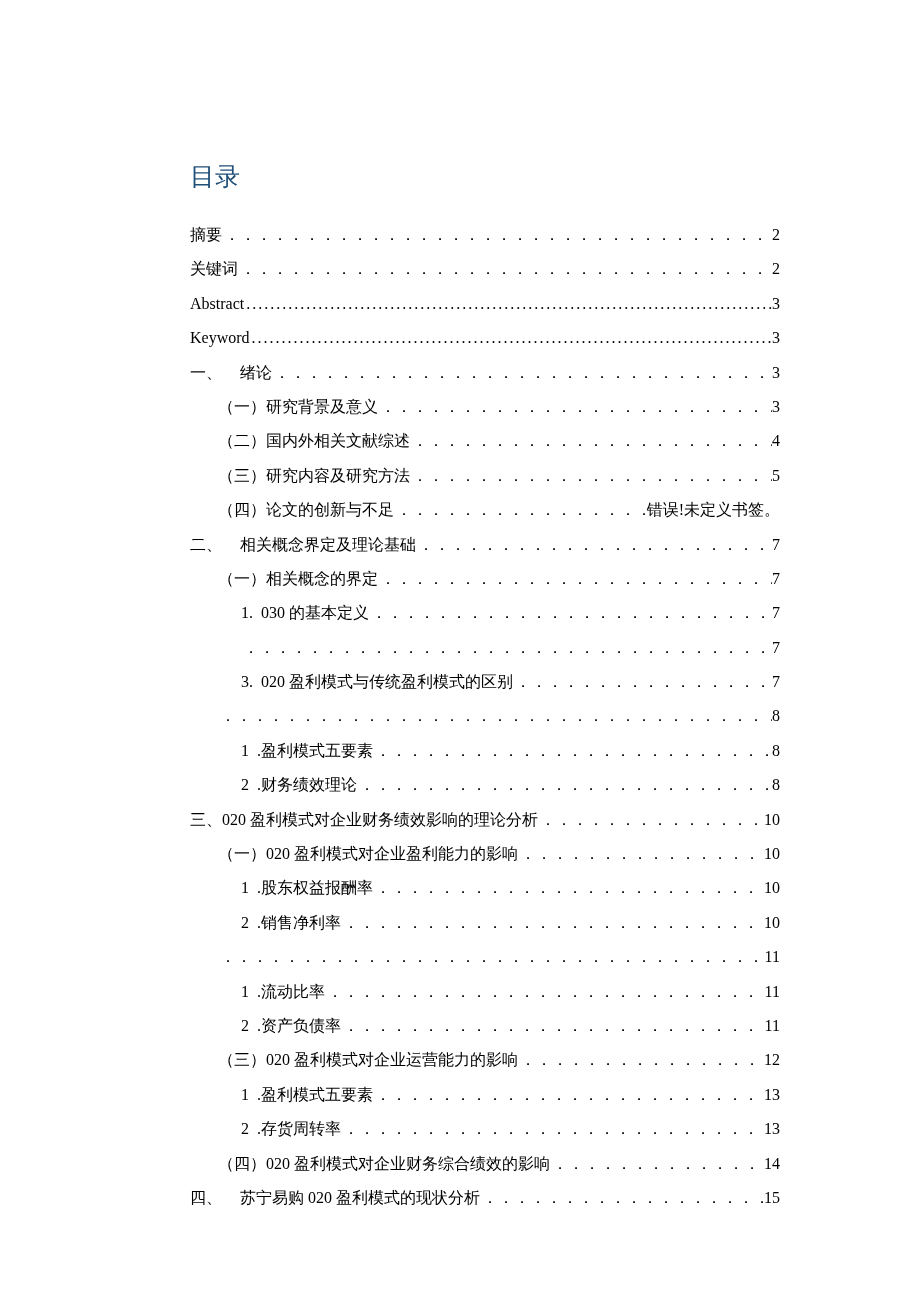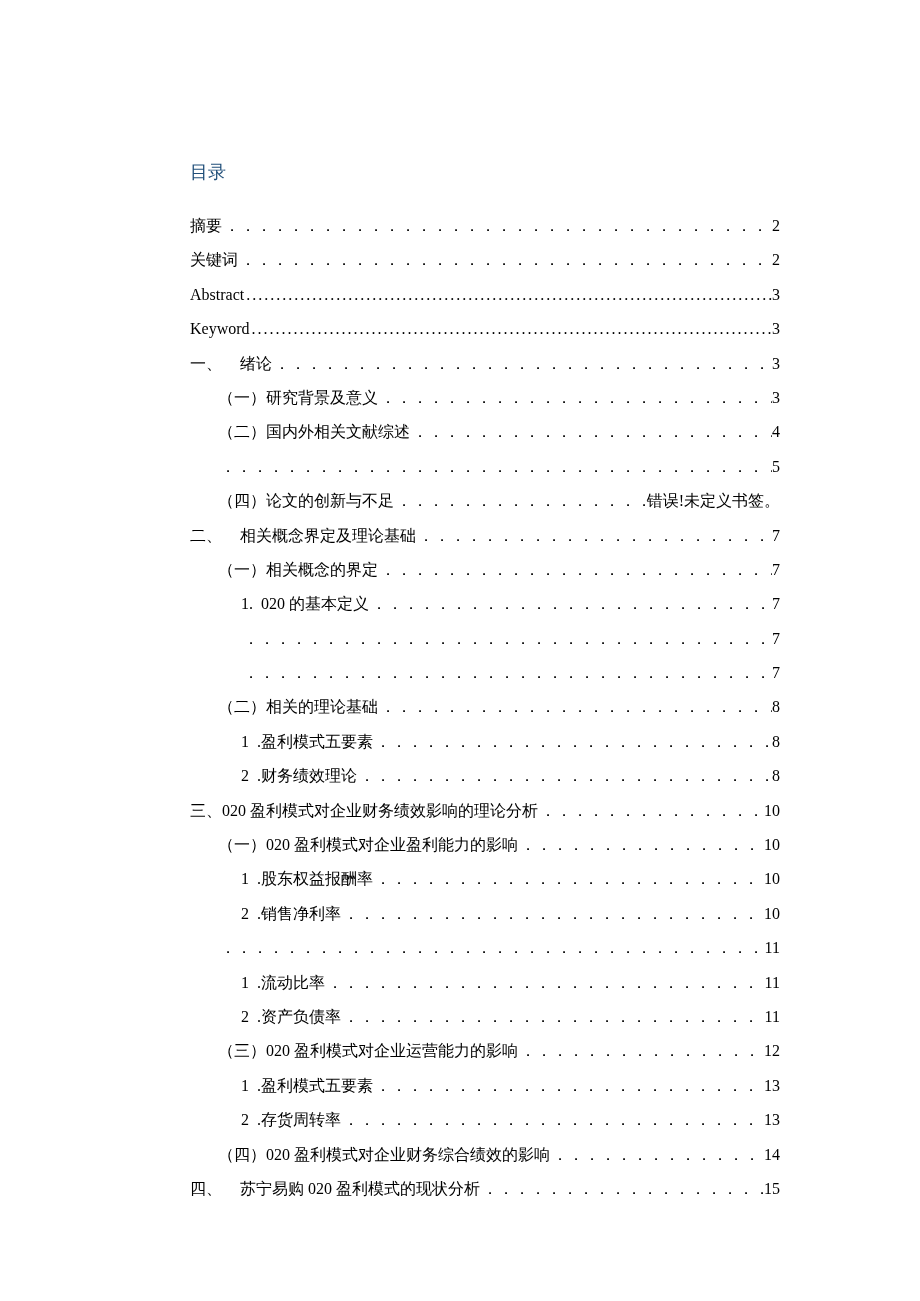--- a/index.html
+++ b/index.html
@@ -6,21 +6,21 @@
     body {
       background: #ffffff;
       font-family: "SimSun", "宋体", serif;
       width: 920px;
       min-height: 1301px;
       padding: 160px 140px 60px 190px;
       color: #000;
     }
     h1.title {
       font-family: "SimHei", "黑体", sans-serif;
-      font-size: 18px;
+      font-size: 25px;
       font-weight: normal;
       color: #1f4e79;
       margin-bottom: 25px;
     }
     .toc { width: 100%; }
     .toc-row {
       display: flex;
       align-items: flex-start;
       font-size: 16px;
       line-height: 2.15;
@@ -80,20 +80,21 @@
       <span class="label"><span>（一）研究背景及意义</span></span>
       <span class="dots cjk">．．．．．．．．．．．．．．．．．．．．．．．．．．．．．．．．．．．．．．．．．．．．．．．．．．．．．．．．．．．．．．．．．．．．．．．．．．．．．．．．．．．．．．．．．．．．．．．．．．．．．．．．．．．．．．．．．．．．．．．．</span>
       <span class="page">3</span>
     </div>
     <div class="toc-row indent-1">
       <span class="label"><span>（二）国内外相关文献综述</span></span>
       <span class="dots cjk">．．．．．．．．．．．．．．．．．．．．．．．．．．．．．．．．．．．．．．．．．．．．．．．．．．．．．．．．．．．．．．．．．．．．．．．．．．．．．．．．．．．．．．．．．．．．．．．．．．．．．．．．．．．．．．．．．．．．．．．．</span>
       <span class="page">4</span>
     </div>
     <div class="toc-row indent-1">
+      <span class="label"><span>（三）研究内容及研究方法</span></span>
       <span class="dots cjk">．．．．．．．．．．．．．．．．．．．．．．．．．．．．．．．．．．．．．．．．．．．．．．．．．．．．．．．．．．．．．．．．．．．．．．．．．．．．．．．．．．．．．．．．．．．．．．．．．．．．．．．．．．．．．．．．．．．．．．．．</span>
       <span class="page">5</span>
     </div>
     <div class="toc-row indent-1">
       <span class="label"><span>（四）论文的创新与不足</span></span>
       <span class="dots cjk">．．．．．．．．．．．．．．．．．．．．．．．．．．．．．．．．．．．．．．．．．．．．．．．．．．．．．．．．．．．．．．．．．．．．．．．．．．．．．．．．．．．．．．．．．．．．．．．．．．．．．．．．．．．．．．．．．．．．．．．．</span>
       <span class="page">错误!未定义书签。</span>
     </div>
     <div class="toc-row indent-0">
       <span class="label num-label">
@@ -102,34 +103,34 @@
       </span>
       <span class="dots cjk">．．．．．．．．．．．．．．．．．．．．．．．．．．．．．．．．．．．．．．．．．．．．．．．．．．．．．．．．．．．．．．．．．．．．．．．．．．．．．．．．．．．．．．．．．．．．．．．．．．．．．．．．．．．．．．．．．．．．．．．．</span>
       <span class="page">7</span>
     </div>
     <div class="toc-row indent-1">
       <span class="label"><span>（一）相关概念的界定</span></span>
       <span class="dots cjk">．．．．．．．．．．．．．．．．．．．．．．．．．．．．．．．．．．．．．．．．．．．．．．．．．．．．．．．．．．．．．．．．．．．．．．．．．．．．．．．．．．．．．．．．．．．．．．．．．．．．．．．．．．．．．．．．．．．．．．．．</span>
       <span class="page">7</span>
     </div>
     <div class="toc-row indent-2">
-      <span class="label"><span>1.</span>&nbsp;&nbsp;<span>020 的基本定义</span></span>
-      <span class="dots cjk">．．．．．．．．．．．．．．．．．．．．．．．．．．．．．．．．．．．．．．．．．．．．．．．．．．．．．．．．．．．．．．．．．．．．．．．．．．．．．．．．．．．．．．．．．．．．．．．．．．．．．．．．．．．．．．．．．．．．．．．．</span>
-      <span class="page">7</span>
-    </div>
-    <div class="toc-row indent-2">
-      <span class="dots cjk">．．．．．．．．．．．．．．．．．．．．．．．．．．．．．．．．．．．．．．．．．．．．．．．．．．．．．．．．．．．．．．．．．．．．．．．．．．．．．．．．．．．．．．．．．．．．．．．．．．．．．．．．．．．．．．．．．．．．．．．．</span>
-      <span class="page">7</span>
-    </div>
-    <div class="toc-row indent-2">
-      <span class="dots cjk">．．．．．．．．．．．．．．．．．．．．．．．．．．．．．．．．．．．．．．．．．．．．．．．．．．．．．．．．．．．．．．．．．．．．．．．．．．．．．．．．．．．．．．．．．．．．．．．．．．．．．．．．．．．．．．．．．．．．．．．．</span>
-      <span class="page">7</span>
-    </div>
-    <div class="toc-row indent-1">
-      <span class="label"><span>（二）相关的理论基础</span></span>
+      <span class="label"><span>1.</span>&nbsp;&nbsp;<span>030 的基本定义</span></span>
+      <span class="dots cjk">．．．．．．．．．．．．．．．．．．．．．．．．．．．．．．．．．．．．．．．．．．．．．．．．．．．．．．．．．．．．．．．．．．．．．．．．．．．．．．．．．．．．．．．．．．．．．．．．．．．．．．．．．．．．．．．．．．．．．．．．</span>
+      <span class="page">7</span>
+    </div>
+    <div class="toc-row indent-2">
+      <span class="dots cjk">．．．．．．．．．．．．．．．．．．．．．．．．．．．．．．．．．．．．．．．．．．．．．．．．．．．．．．．．．．．．．．．．．．．．．．．．．．．．．．．．．．．．．．．．．．．．．．．．．．．．．．．．．．．．．．．．．．．．．．．．</span>
+      <span class="page">7</span>
+    </div>
+    <div class="toc-row indent-2">
+      <span class="label"><span>3.</span>&nbsp;&nbsp;<span>020 盈利模式与传统盈利模式的区别</span></span>
+      <span class="dots cjk">．．．．．．．．．．．．．．．．．．．．．．．．．．．．．．．．．．．．．．．．．．．．．．．．．．．．．．．．．．．．．．．．．．．．．．．．．．．．．．．．．．．．．．．．．．．．．．．．．．．．．．．．．．．．．．．．．．．．．．．．</span>
+      <span class="page">7</span>
+    </div>
+    <div class="toc-row indent-1">
       <span class="dots cjk">．．．．．．．．．．．．．．．．．．．．．．．．．．．．．．．．．．．．．．．．．．．．．．．．．．．．．．．．．．．．．．．．．．．．．．．．．．．．．．．．．．．．．．．．．．．．．．．．．．．．．．．．．．．．．．．．．．．．．．．．</span>
       <span class="page">8</span>
     </div>
     <div class="toc-row indent-2">
       <span class="label"><span>1</span>&nbsp;&nbsp;<span>.盈利模式五要素</span></span>
       <span class="dots cjk">．．．．．．．．．．．．．．．．．．．．．．．．．．．．．．．．．．．．．．．．．．．．．．．．．．．．．．．．．．．．．．．．．．．．．．．．．．．．．．．．．．．．．．．．．．．．．．．．．．．．．．．．．．．．．．．．．．．．．．．．</span>
       <span class="page">8</span>
     </div>
     <div class="toc-row indent-2">
       <span class="label"><span>2</span>&nbsp;&nbsp;<span>.财务绩效理论</span></span>

